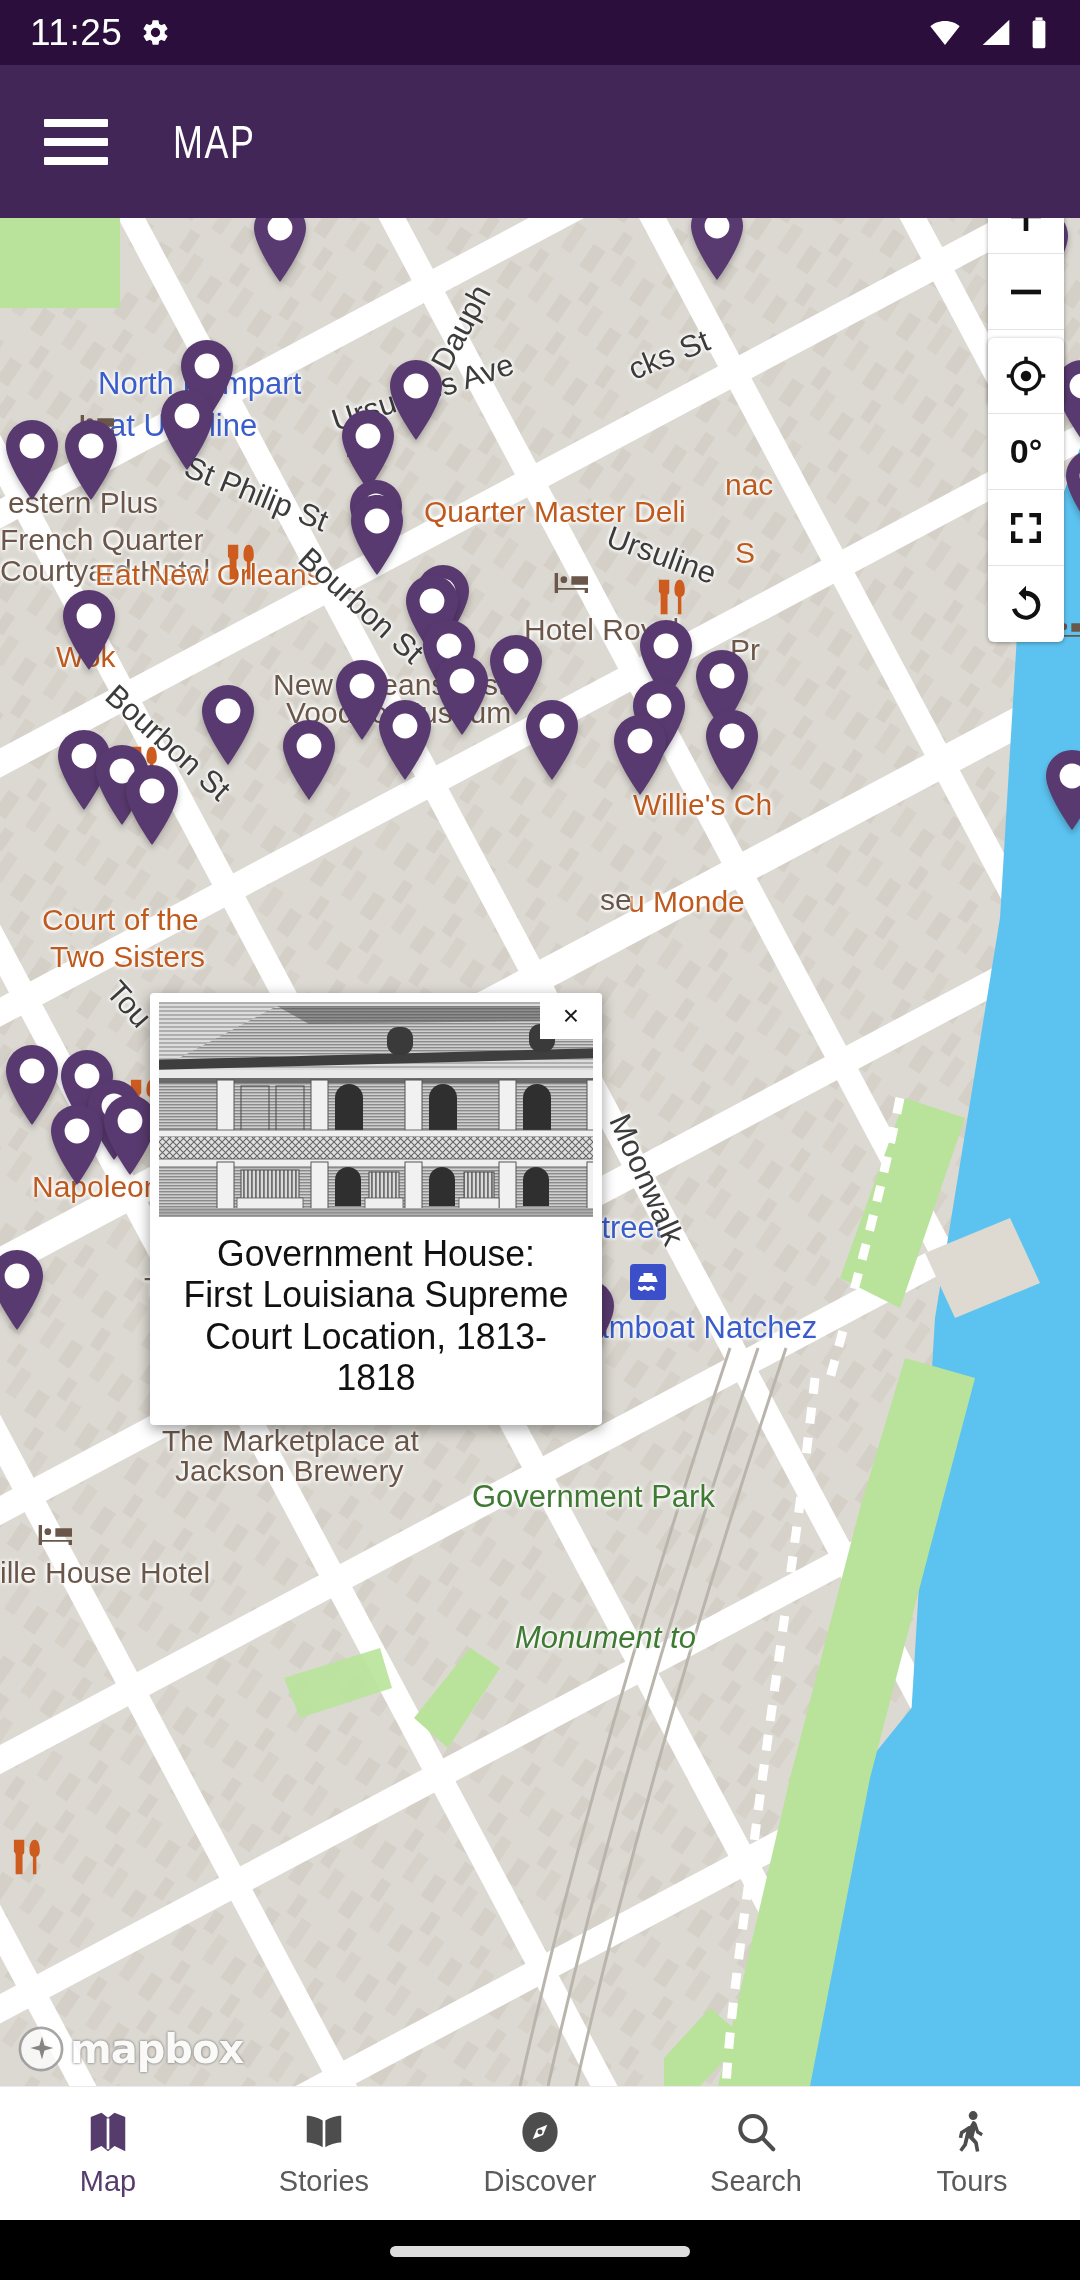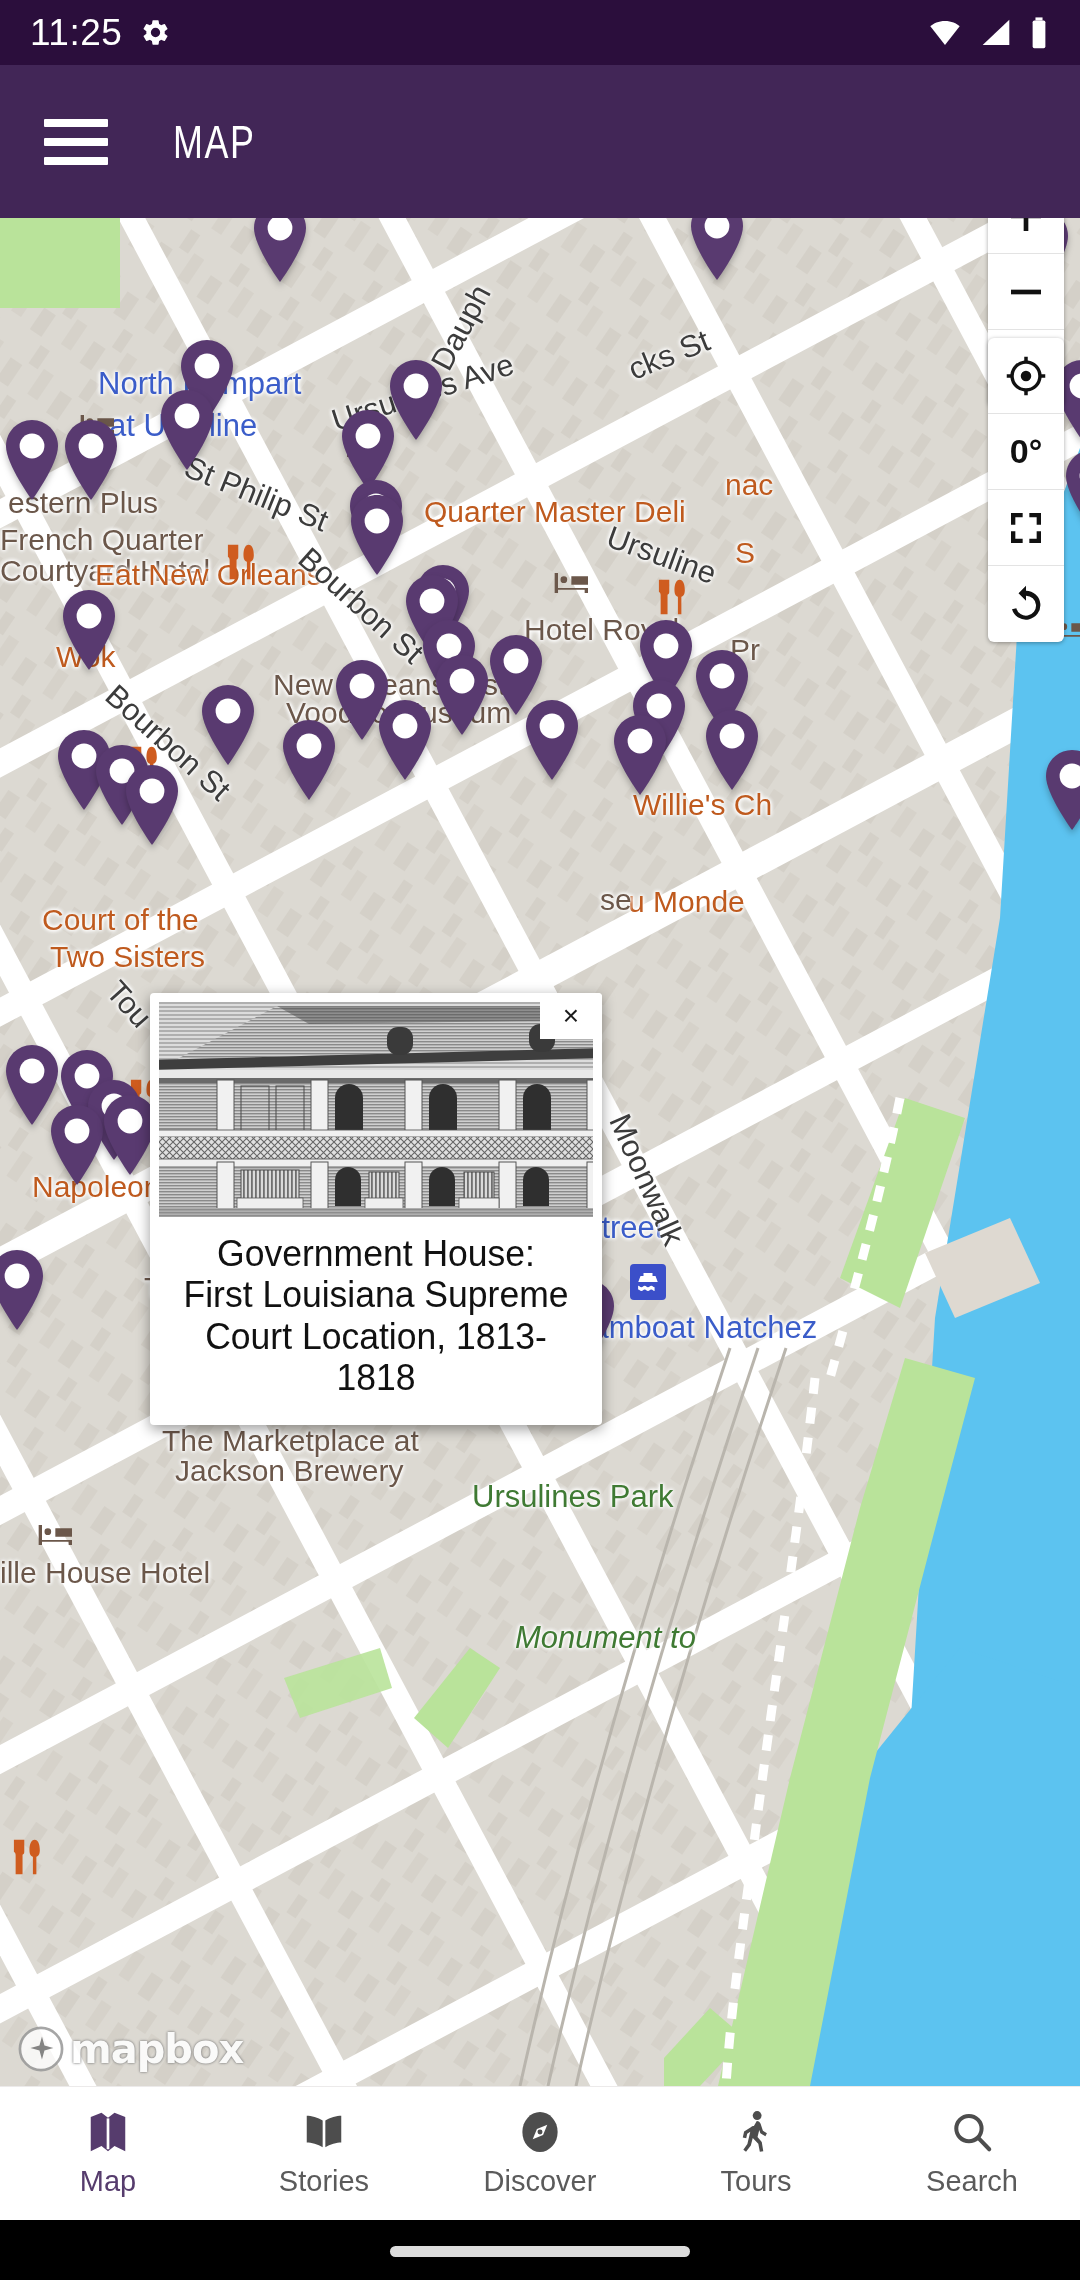--- a/index.html
+++ b/index.html
@@ -239,21 +239,21 @@
         <div class="lbl lbl-hotel" style="left: 600px; top: 665px;">se</div>
         <div class="lbl lbl-poi" style="left: 32px; top: 952px;">Napoleon House</div>
         <div class="lbl lbl-poi" style="left: 476px; top: 920px;">Ca</div>
         <div class="lbl lbl-poi" style="left: 580px; top: 920px;">o</div>
         <div class="lbl lbl-transit" style="left: 448px; top: 992px;">Toulouse Street</div>
         <div class="lbl lbl-hotel" style="left: 144px; top: 1053px;">The French Market Inn</div>
         <div class="lbl lbl-transit" style="left: 545px; top: 1092px;">Steamboat Natchez</div>
         <div class="lbl lbl-street" style="left: 618px; top: 880px; transform: rotate(66deg); transform-origin: left center;">Moonwalk</div>
         <div class="lbl lbl-hotel" style="left: 162px; top: 1206px;">The Marketplace at</div>
         <div class="lbl lbl-hotel" style="left: 175px; top: 1236px;">Jackson Brewery</div>
-        <div class="lbl lbl-park" style="left: 472px; top: 1261px;">Ursulines Park</div>
+        <div class="lbl lbl-park" style="left: 472px; top: 1261px;">Government Park</div>
         <div class="lbl lbl-hotel" style="left: 0px; top: 1338px;">ille House Hotel</div>
         <div class="lbl lbl-park" style="left: 515px; top: 1402px; font-style: italic;">Monument to</div>
         <div class="lbl lbl-hotel" style="left: 730px; top: 415px;">Pr</div>
         <div class="lbl lbl-poi" style="left: 725px; top: 250px;">nac</div>
         <div class="lbl lbl-poi" style="left: 735px; top: 318px;">S</div>
       </div>
 
     <div>
       <svg class="micon" style="left:79px;top:190px" width="40" height="34" viewBox="0 0 24 20">
           <path fill="#6b574a" d="M1 4h2v9h18v3h-2v-2H3v2H1V4Zm5.5 2A2 2 0 1 1 6.5 10a2 2 0 0 1 0-4ZM11 6h10v5H11V6Z"></path>
@@ -739,31 +739,31 @@
     <div class="nav-item">
       <svg width="46" height="46" viewBox="0 0 24 24">
         <ellipse cx="12" cy="12" rx="9.2" ry="10.4" fill="#4d4d4d"></ellipse>
         <path fill="#fff" d="M15.8 8.2 10.4 10.4 8.2 15.8 13.6 13.6Z"></path>
         <circle cx="12" cy="12" r="1.3" fill="#4d4d4d"></circle>
       </svg>
       <span class="nav-label">Discover</span>
     </div>
     <div class="nav-item">
       <svg width="46" height="46" viewBox="0 0 24 24">
+        <circle cx="10.4" cy="10.2" r="6.6" fill="none" stroke="#4d4d4d" stroke-width="2.1"></circle>
+        <path d="M15.4 15.2 21 21" stroke="#4d4d4d" stroke-width="2.1" stroke-linecap="round"></path>
+      </svg>
+      <span class="nav-label">Search</span>
+    </div>
+    <div class="nav-item">
+      <svg width="46" height="46" viewBox="0 0 24 24">
         <circle cx="12.6" cy="3.4" r="2.3" fill="#4d4d4d"></circle>
         <path fill="#4d4d4d" d="M12.4 6.2c1 0 1.7.6 2 1.5l1.2 3.7 2.1 1.3-.8 1.5-2.6-1.5-.6-1.7-.9 3.6 2.2 2.6.8 4.8-1.8.3-.8-4.2-2.9-3-1 4-2.5 3.2-1.4-1.1 2.1-2.9 1.5-6.4-1.6 1-.5 2.3-1.8-.3.7-3.2 3.5-2.2c.4-.3 1-.6 1.6-.6Z"></path>
       </svg>
       <span class="nav-label">Tours</span>
-    </div>
-    <div class="nav-item">
-      <svg width="46" height="46" viewBox="0 0 24 24">
-        <circle cx="10.4" cy="10.2" r="6.6" fill="none" stroke="#4d4d4d" stroke-width="2.1"></circle>
-        <path d="M15.4 15.2 21 21" stroke="#4d4d4d" stroke-width="2.1" stroke-linecap="round"></path>
-      </svg>
-      <span class="nav-label">Search</span>
     </div>
   </div>
 
   <div class="gesture">
     <div class="gesture-pill"></div>
   </div>
 
 </div>
 
 </body></html>

